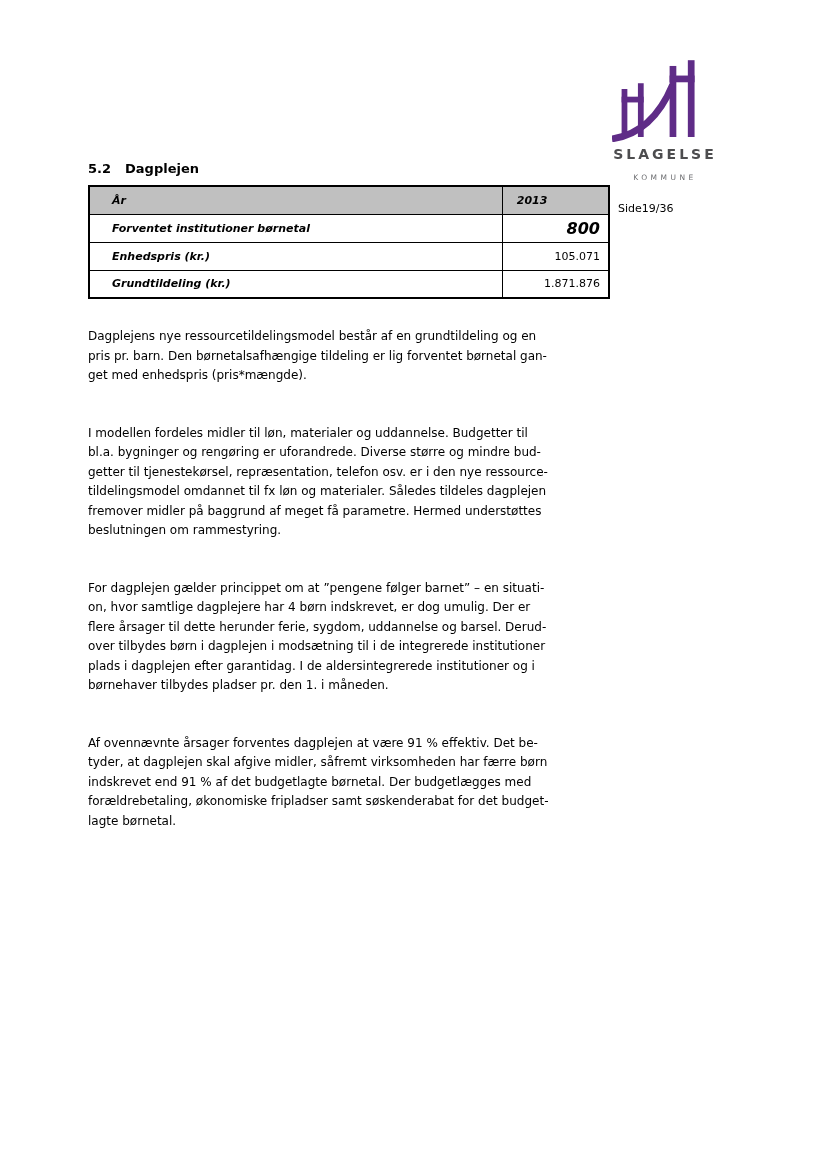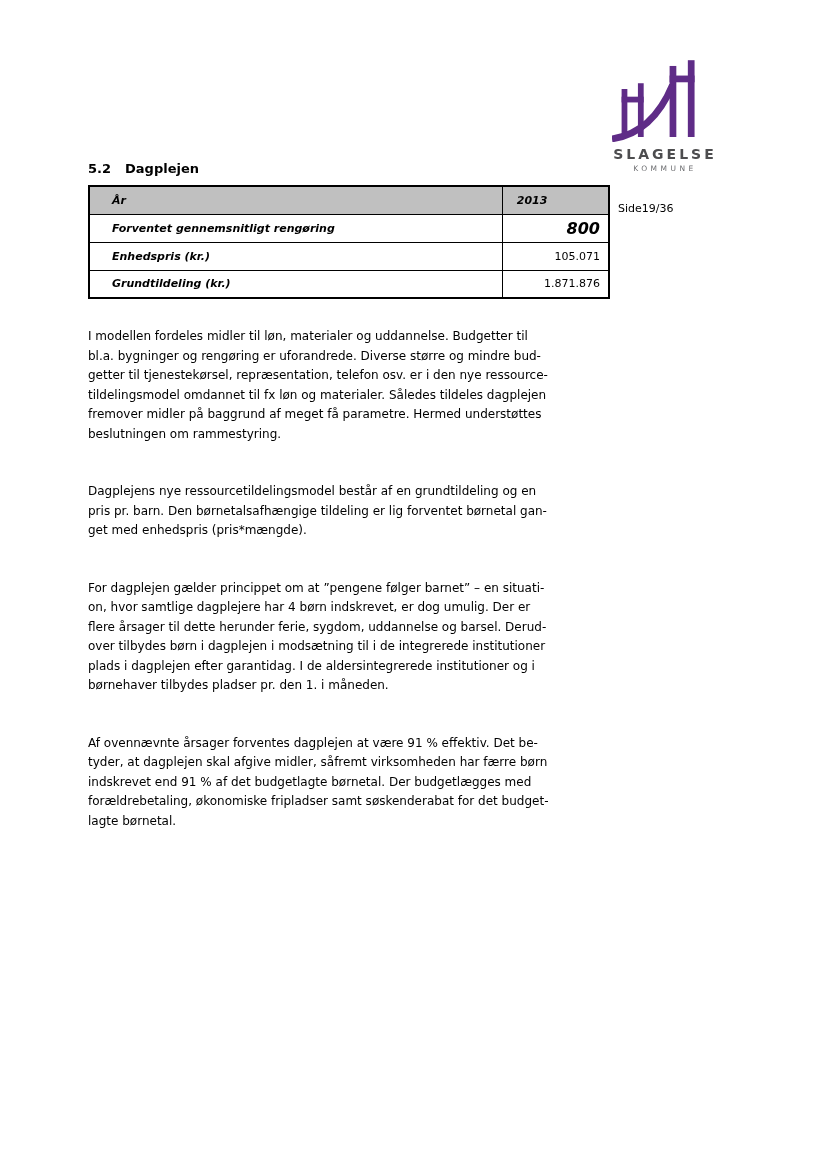--- a/index.html
+++ b/index.html
@@ -24,21 +24,21 @@
   .logo-bridge { display: block; margin-left: 2px; }
   .logo-title {
     margin-top: 4px;
     font-size: 14px;
     font-weight: bold;
     letter-spacing: 3px;
     color: #4d4d4f;
     white-space: nowrap;
   }
   .logo-subtitle {
-    margin-top: 2px;
+    margin-top: 11px;
     font-size: 7.5px;
     letter-spacing: 3.5px;
     color: #6d6e71;
     white-space: nowrap;
   }
   .page-indicator {
     position: absolute;
     left: 618px;
     top: 202px;
     font-size: 11px;
@@ -136,43 +136,43 @@
     <span class="num">5.2</span><span>Dagplejen</span>
   </div>
 
   <table class="data-table">
     <tbody>
         <tr class="head">
       <td class="lbl">År</td>
       <td class="val head-val">2013</td>
     </tr>
     <tr>
-      <td class="lbl">Forventet gennemsnitligt rengøring</td>
+      <td class="lbl">Forventet institutioner børnetal</td>
       <td class="val emph">800</td>
     </tr>
     <tr>
       <td class="lbl">Enhedspris (kr.)</td>
       <td class="val">105.071</td>
     </tr>
     <tr>
       <td class="lbl">Grundtildeling (kr.)</td>
       <td class="val">1.871.876</td>
     </tr>
   </tbody>
     </table>
 
+  <p class="body-par first">Dagplejens nye ressourcetildelingsmodel består af en grundtildeling og en
+pris pr. barn. Den børnetalsafhængige tildeling er lig forventet børnetal gan-
+get med enhedspris (pris*mængde).</p>
   <p class="body-par">I modellen fordeles midler til løn, materialer og uddannelse. Budgetter til
 bl.a. bygninger og rengøring er uforandrede. Diverse større og mindre bud-
 getter til tjenestekørsel, repræsentation, telefon osv. er i den nye ressource-
 tildelingsmodel omdannet til fx løn og materialer. Således tildeles dagplejen
 fremover midler på baggrund af meget få parametre. Hermed understøttes
 beslutningen om rammestyring.</p>
-  <p class="body-par first">Dagplejens nye ressourcetildelingsmodel består af en grundtildeling og en
-pris pr. barn. Den børnetalsafhængige tildeling er lig forventet børnetal gan-
-get med enhedspris (pris*mængde).</p>
   <p class="body-par">For dagplejen gælder princippet om at ”pengene følger barnet” – en situati-
 on, hvor samtlige dagplejere har 4 børn indskrevet, er dog umulig. Der er
 flere årsager til dette herunder ferie, sygdom, uddannelse og barsel. Derud-
 over tilbydes børn i dagplejen i modsætning til i de integrerede institutioner
 plads i dagplejen efter garantidag. I de aldersintegrerede institutioner og i
 børnehaver tilbydes pladser pr. den 1. i måneden.</p>
   <p class="body-par">Af ovennævnte årsager forventes dagplejen at være 91 % effektiv. Det be-
 tyder, at dagplejen skal afgive midler, såfremt virksomheden har færre børn
 indskrevet end 91 % af det budgetlagte børnetal. Der budgetlægges med
 forældrebetaling, økonomiske fripladser samt søskenderabat for det budget-

